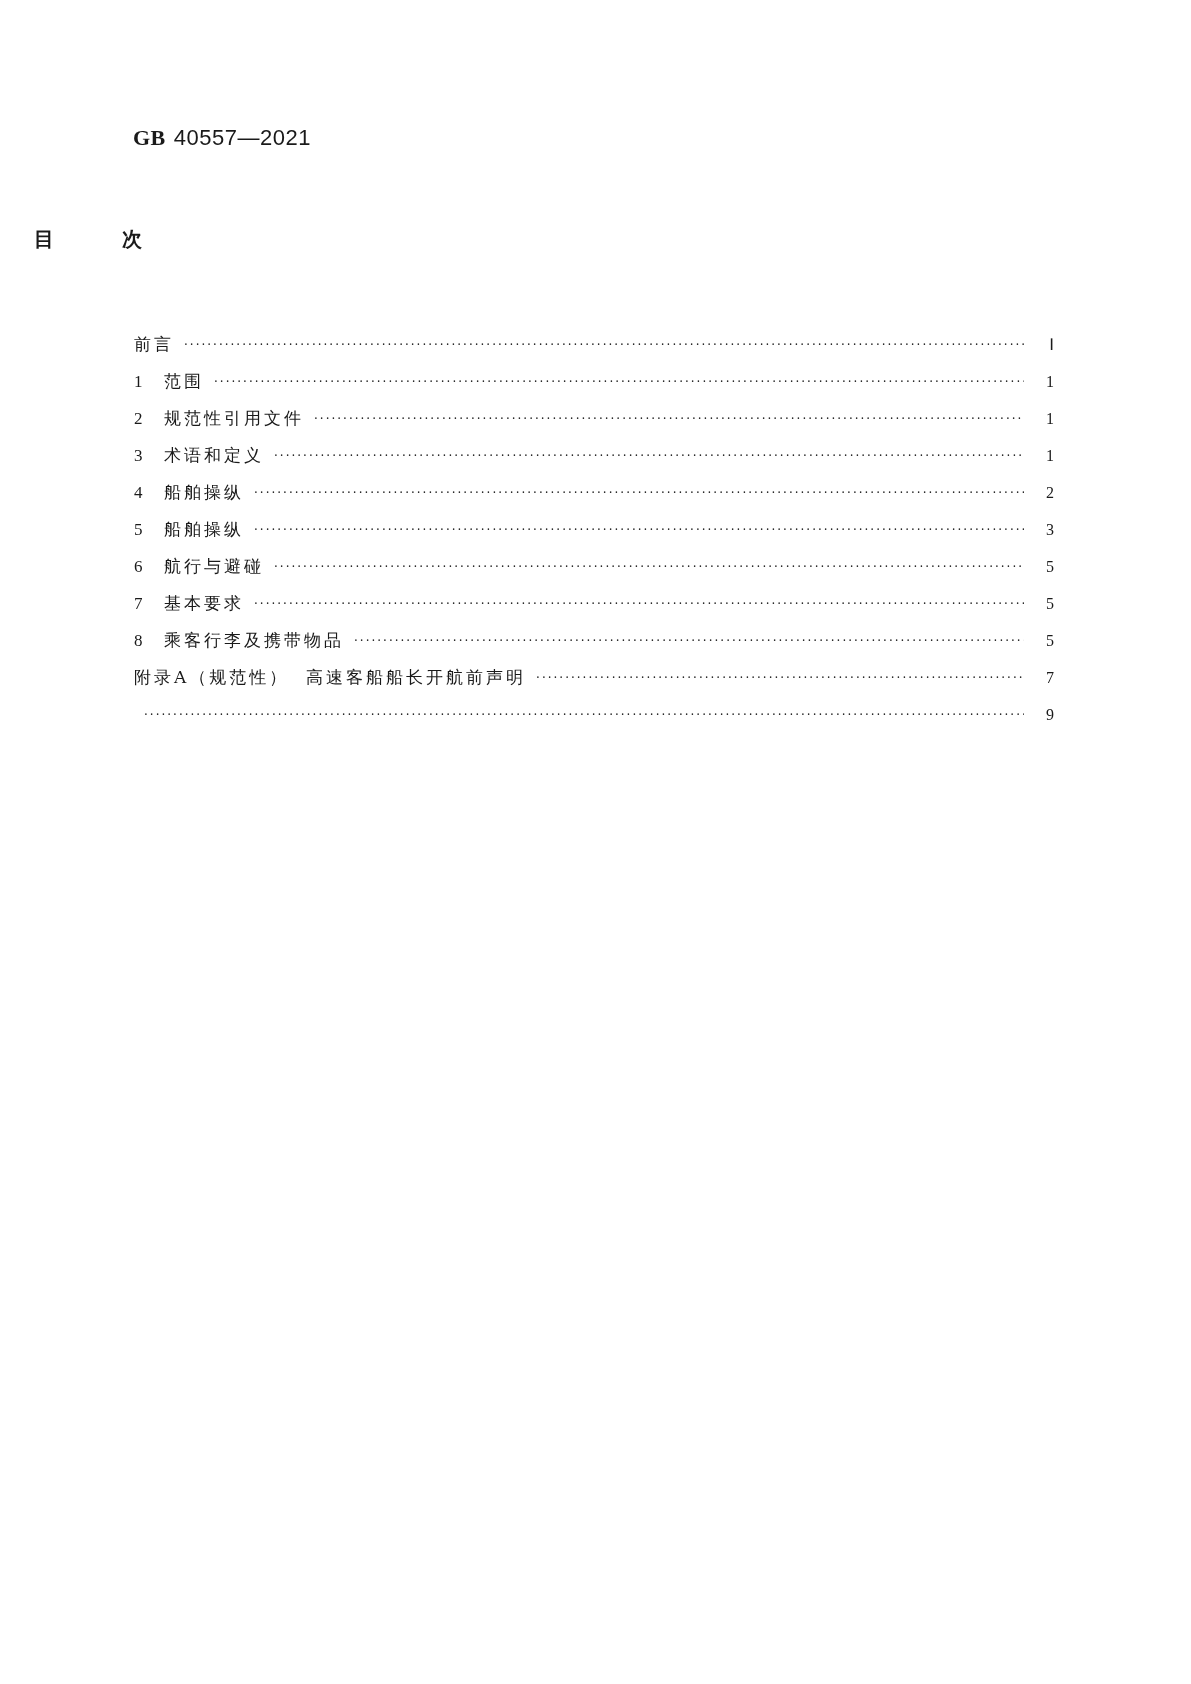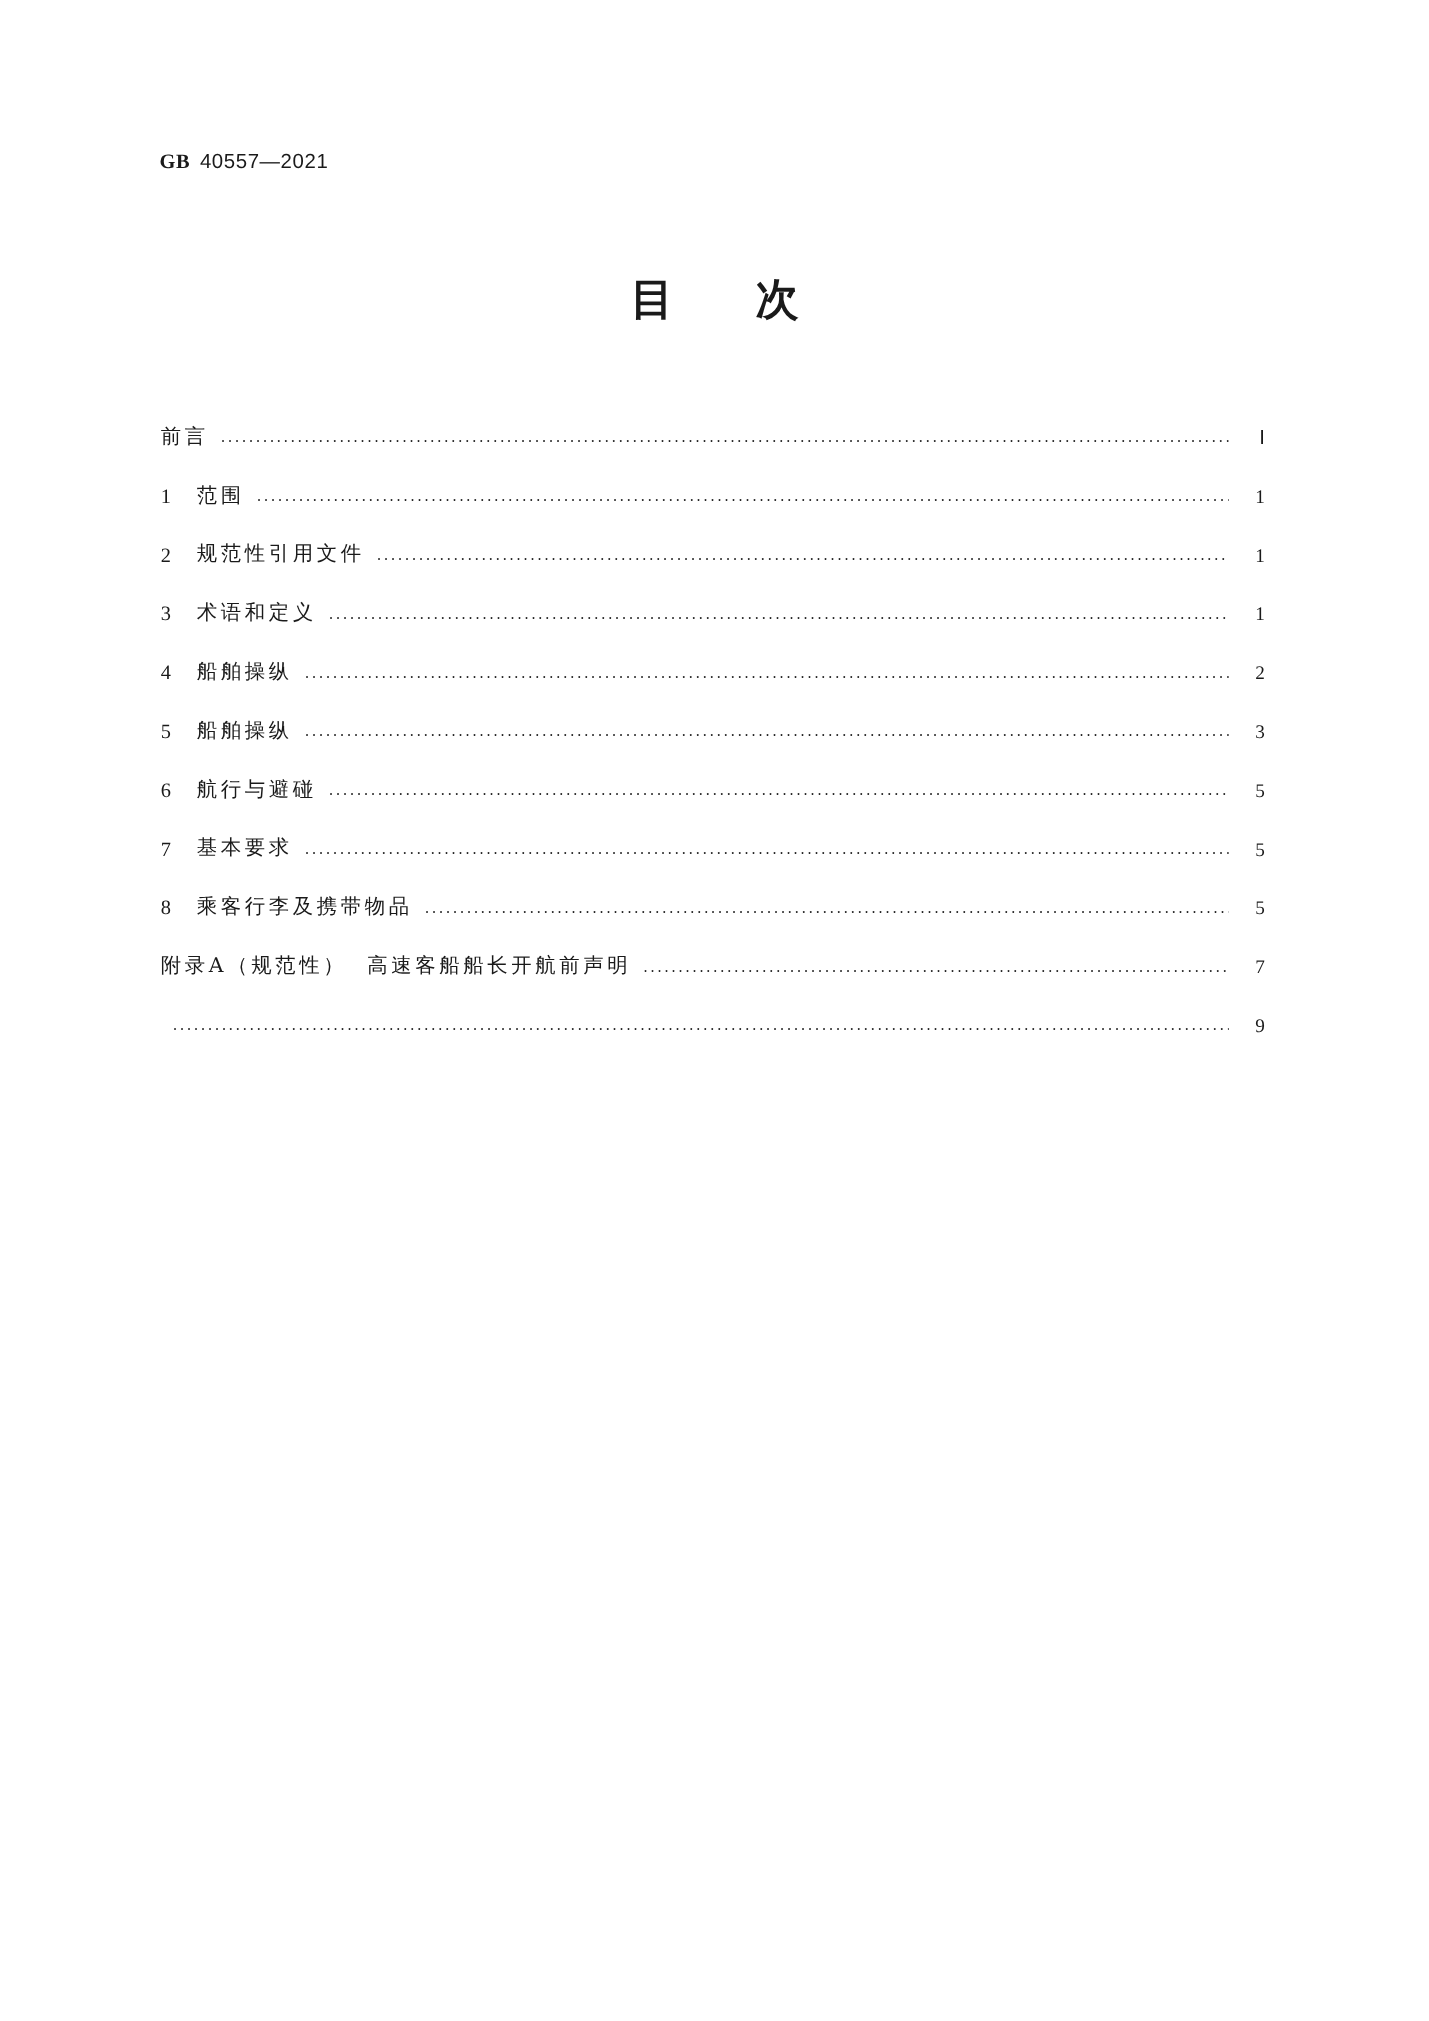--- a/index.html
+++ b/index.html
@@ -1,25 +1,25 @@
 <!DOCTYPE html>
 <html><head>
 <meta charset="utf-8">
 <style>
   html, body { margin:0; padding:0; background:#ffffff; }
   body { width:1191px; height:1684px; position:relative; overflow:hidden;
          font-family:"DejaVu Serif","Liberation Serif",serif; color:#1a1a1a; }
-  .std-code { position:absolute; left:133px; top:125px; font-size:17px;
+  .std-code { position:absolute; left:133px; top:125px; font-size:22px;
               font-family:"Liberation Sans","DejaVu Sans",sans-serif; letter-spacing:0.5px; }
   .std-code b { font-family:"Liberation Serif",serif; font-weight:bold; margin-right:8px; }
-  .title { position:absolute; left:0; width:1191px; top:226px; text-align:center;
-           font-size:36px; font-weight:bold; font-family:Liberation Mono, monospace; }
+  .title { position:absolute; left:0; width:1191px; top:226px; text-align:left;
+           font-size:20px; font-weight:bold; font-family:Liberation Mono, monospace; }
   .title span { display:inline-block; margin:0 34px; }
   .toc { position:absolute; left:134px; top:326px; width:920px; }
-  .toc-row { display:flex; align-items:flex-end; height:37px; font-size:17px;margin-top:12px; }
+  .toc-row { display:flex; align-items:center; height:37px; font-size:17px; }
   .toc-num { width:30px; flex:0 0 30px; font-family:"Liberation Serif",serif; }
   .toc-label { white-space:pre; letter-spacing:3px; }
   .toc-dots { flex:1; overflow:hidden; white-space:nowrap; margin:0 10px; letter-spacing:2px;
               font-size:12px; color:#222; }
   .toc-dots::after { content:"··································································································································································"; }
   .toc-page { width:20px; text-align:right; font-family:"Liberation Serif",serif; font-size:16px; }
 </style>
 </head>
 <body>
 

